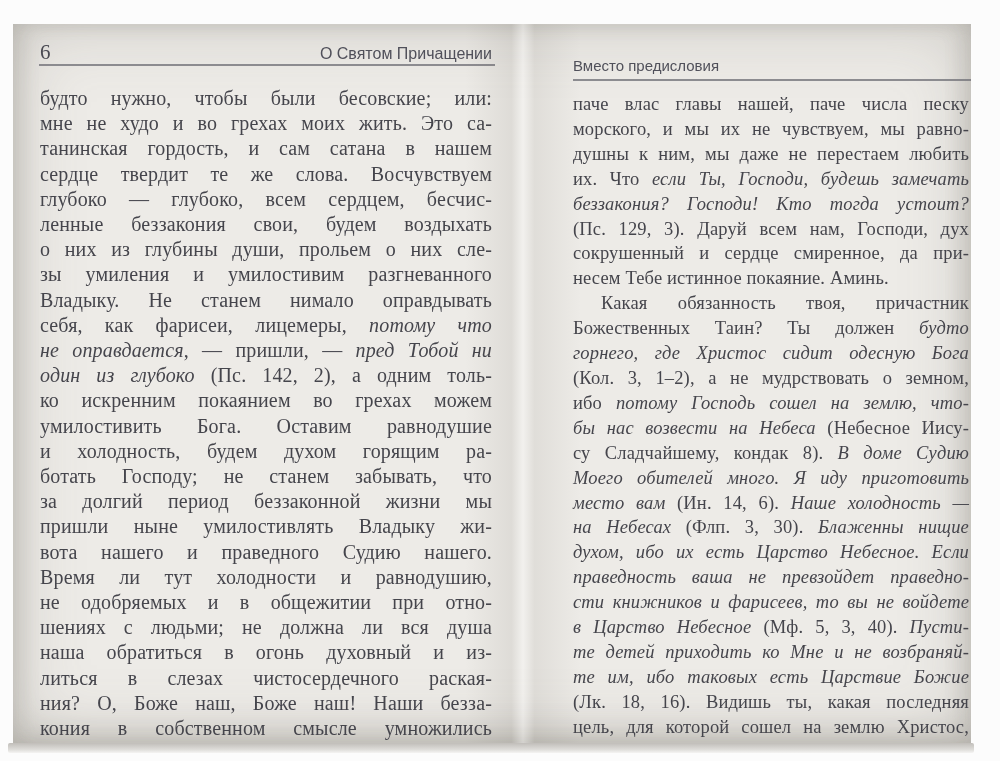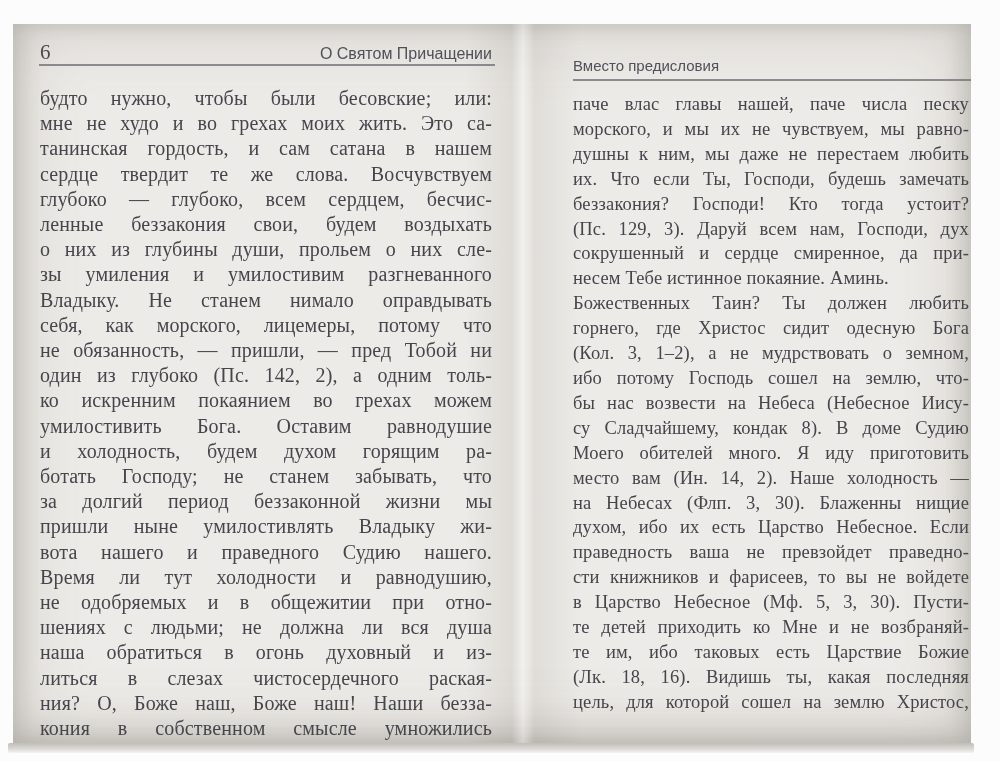--- a/index.html
+++ b/index.html
@@ -50,21 +50,21 @@
   
   .body-text {
     position: absolute; color: var(--text-color, #45454c);
     letter-spacing: .15px;
   }
   .bt-left  { left: 27px; top: 62px; width: 452px; font-size: 20px;   line-height: 25.2px; }
   .bt-right { left: 70px; top: 68px; width: 396px; font-size: 18.5px; line-height: 24.9px; }
   .line { text-align: justify; text-align-last: justify; white-space: normal; }
   .line.endp   { text-align-last: left; }
   .line.indent { text-indent: 28px; }
-  .it { }
+  .it { font-style: italic; }
 </style>
 </head>
 <body>
 
 <div class="book">
 
   <div class="page page-left">
     <div class="running-head rh-left">
       <span class="page-num">6</span>
       <span>О Святом Причащении</span>
@@ -73,22 +73,22 @@
     <div class="body-text bt-left">
         <div class="line"><span>будто нужно, чтобы были бесовские; или:</span></div>
         <div class="line"><span>мне не худо и во грехах моих жить. Это са-</span></div>
         <div class="line"><span>танинская гордость, и сам сатана в нашем</span></div>
         <div class="line"><span>сердце твердит те же слова. Восчувствуем</span></div>
         <div class="line"><span>глубоко — глубоко, всем сердцем, бесчис-</span></div>
         <div class="line"><span>ленные беззакония свои, будем воздыхать</span></div>
         <div class="line"><span>о них из глубины души, прольем о них сле-</span></div>
         <div class="line"><span>зы умиления и умилостивим разгневанного</span></div>
         <div class="line"><span>Владыку. Не станем нимало оправдывать</span></div>
-        <div class="line"><span>себя, как морского, лицемеры, </span><span class="it">потому что</span></div>
-        <div class="line"><span class="it">не обязанность</span><span>, — пришли, — </span><span class="it">пред Тобой ни</span></div>
+        <div class="line"><span>себя, как фарисеи, лицемеры, </span><span class="it">потому что</span></div>
+        <div class="line"><span class="it">не оправдается</span><span>, — пришли, — </span><span class="it">пред Тобой ни</span></div>
         <div class="line"><span class="it">один из глубоко</span><span> (Пс. 142, 2), а одним толь-</span></div>
         <div class="line"><span>ко искренним покаянием во грехах можем</span></div>
         <div class="line"><span>умилостивить Бога. Оставим равнодушие</span></div>
         <div class="line"><span>и холодность, будем духом горящим ра-</span></div>
         <div class="line"><span>ботать Господу; не станем забывать, что</span></div>
         <div class="line"><span>за долгий период беззаконной жизни мы</span></div>
         <div class="line"><span>пришли ныне умилостивлять Владыку жи-</span></div>
         <div class="line"><span>вота нашего и праведного Судию нашего.</span></div>
         <div class="line"><span>Время ли тут холодности и равнодушию,</span></div>
         <div class="line"><span>не одобряемых и в общежитии при отно-</span></div>
@@ -107,33 +107,34 @@
     <div class="head-rule rule-right"></div>
     <div class="body-text bt-right">
         <div class="line"><span>паче влас главы нашей, паче числа песку</span></div>
         <div class="line"><span>морского, и мы их не чувствуем, мы равно-</span></div>
         <div class="line"><span>душны к ним, мы даже не перестаем любить</span></div>
         <div class="line"><span>их. Что </span><span class="it">если Ты, Господи, будешь замечать</span></div>
         <div class="line"><span class="it">беззакония? Господи! Кто тогда устоит?</span></div>
         <div class="line"><span>(Пс. 129, 3). Даруй всем нам, Господи, дух</span></div>
         <div class="line"><span>сокрушенный и сердце смиренное, да при-</span></div>
         <div class="line endp"><span>несем Тебе истинное покаяние. Аминь.</span></div>
-        <div class="line"><span>Божественных Таин? Ты должен </span><span class="it">любить</span></div>
+        <div class="line indent"><span>Какая обязанность твоя, причастник</span></div>
+        <div class="line"><span>Божественных Таин? Ты должен </span><span class="it">будто</span></div>
         <div class="line"><span class="it">горнего, где Христос сидит одесную Бога</span></div>
         <div class="line"><span>(Кол. 3, 1–2), а не мудрствовать о земном,</span></div>
         <div class="line"><span>ибо </span><span class="it">потому Господь сошел на землю, что-</span></div>
         <div class="line"><span class="it">бы нас возвести на Небеса</span><span> (Небесное Иису-</span></div>
         <div class="line"><span>су Сладчайшему, кондак 8). </span><span class="it">В доме Судию</span></div>
         <div class="line"><span class="it">Моего обителей много. Я иду приготовить</span></div>
-        <div class="line"><span class="it">место вам</span><span> (Ин. 14, 2). </span><span class="it">Наше холодность —</span></div>
+        <div class="line"><span class="it">место вам</span><span> (Ин. 14, 6). </span><span class="it">Наше холодность —</span></div>
         <div class="line"><span class="it">на Небесах</span><span> (Флп. 3, 30). </span><span class="it">Блаженны нищие</span></div>
         <div class="line"><span class="it">духом, ибо их есть Царство Небесное. Если</span></div>
         <div class="line"><span class="it">праведность ваша не превзойдет праведно-</span></div>
         <div class="line"><span class="it">сти книжников и фарисеев, то вы не войдете</span></div>
-        <div class="line"><span class="it">в Царство Небесное</span><span> (Мф. 5, 3, 30). </span><span class="it">Пусти-</span></div>
+        <div class="line"><span class="it">в Царство Небесное</span><span> (Мф. 5, 3, 40). </span><span class="it">Пусти-</span></div>
         <div class="line"><span class="it">те детей приходить ко Мне и не возбраняй-</span></div>
         <div class="line"><span class="it">те им, ибо таковых есть Царствие Божие</span></div>
         <div class="line"><span>(Лк. 18, 16). Видишь ты, какая последняя</span></div>
         <div class="line"><span>цель, для которой сошел на землю Христос,</span></div>
       </div>
   </div>
 
   <div class="gutter"></div>
 </div>
 

